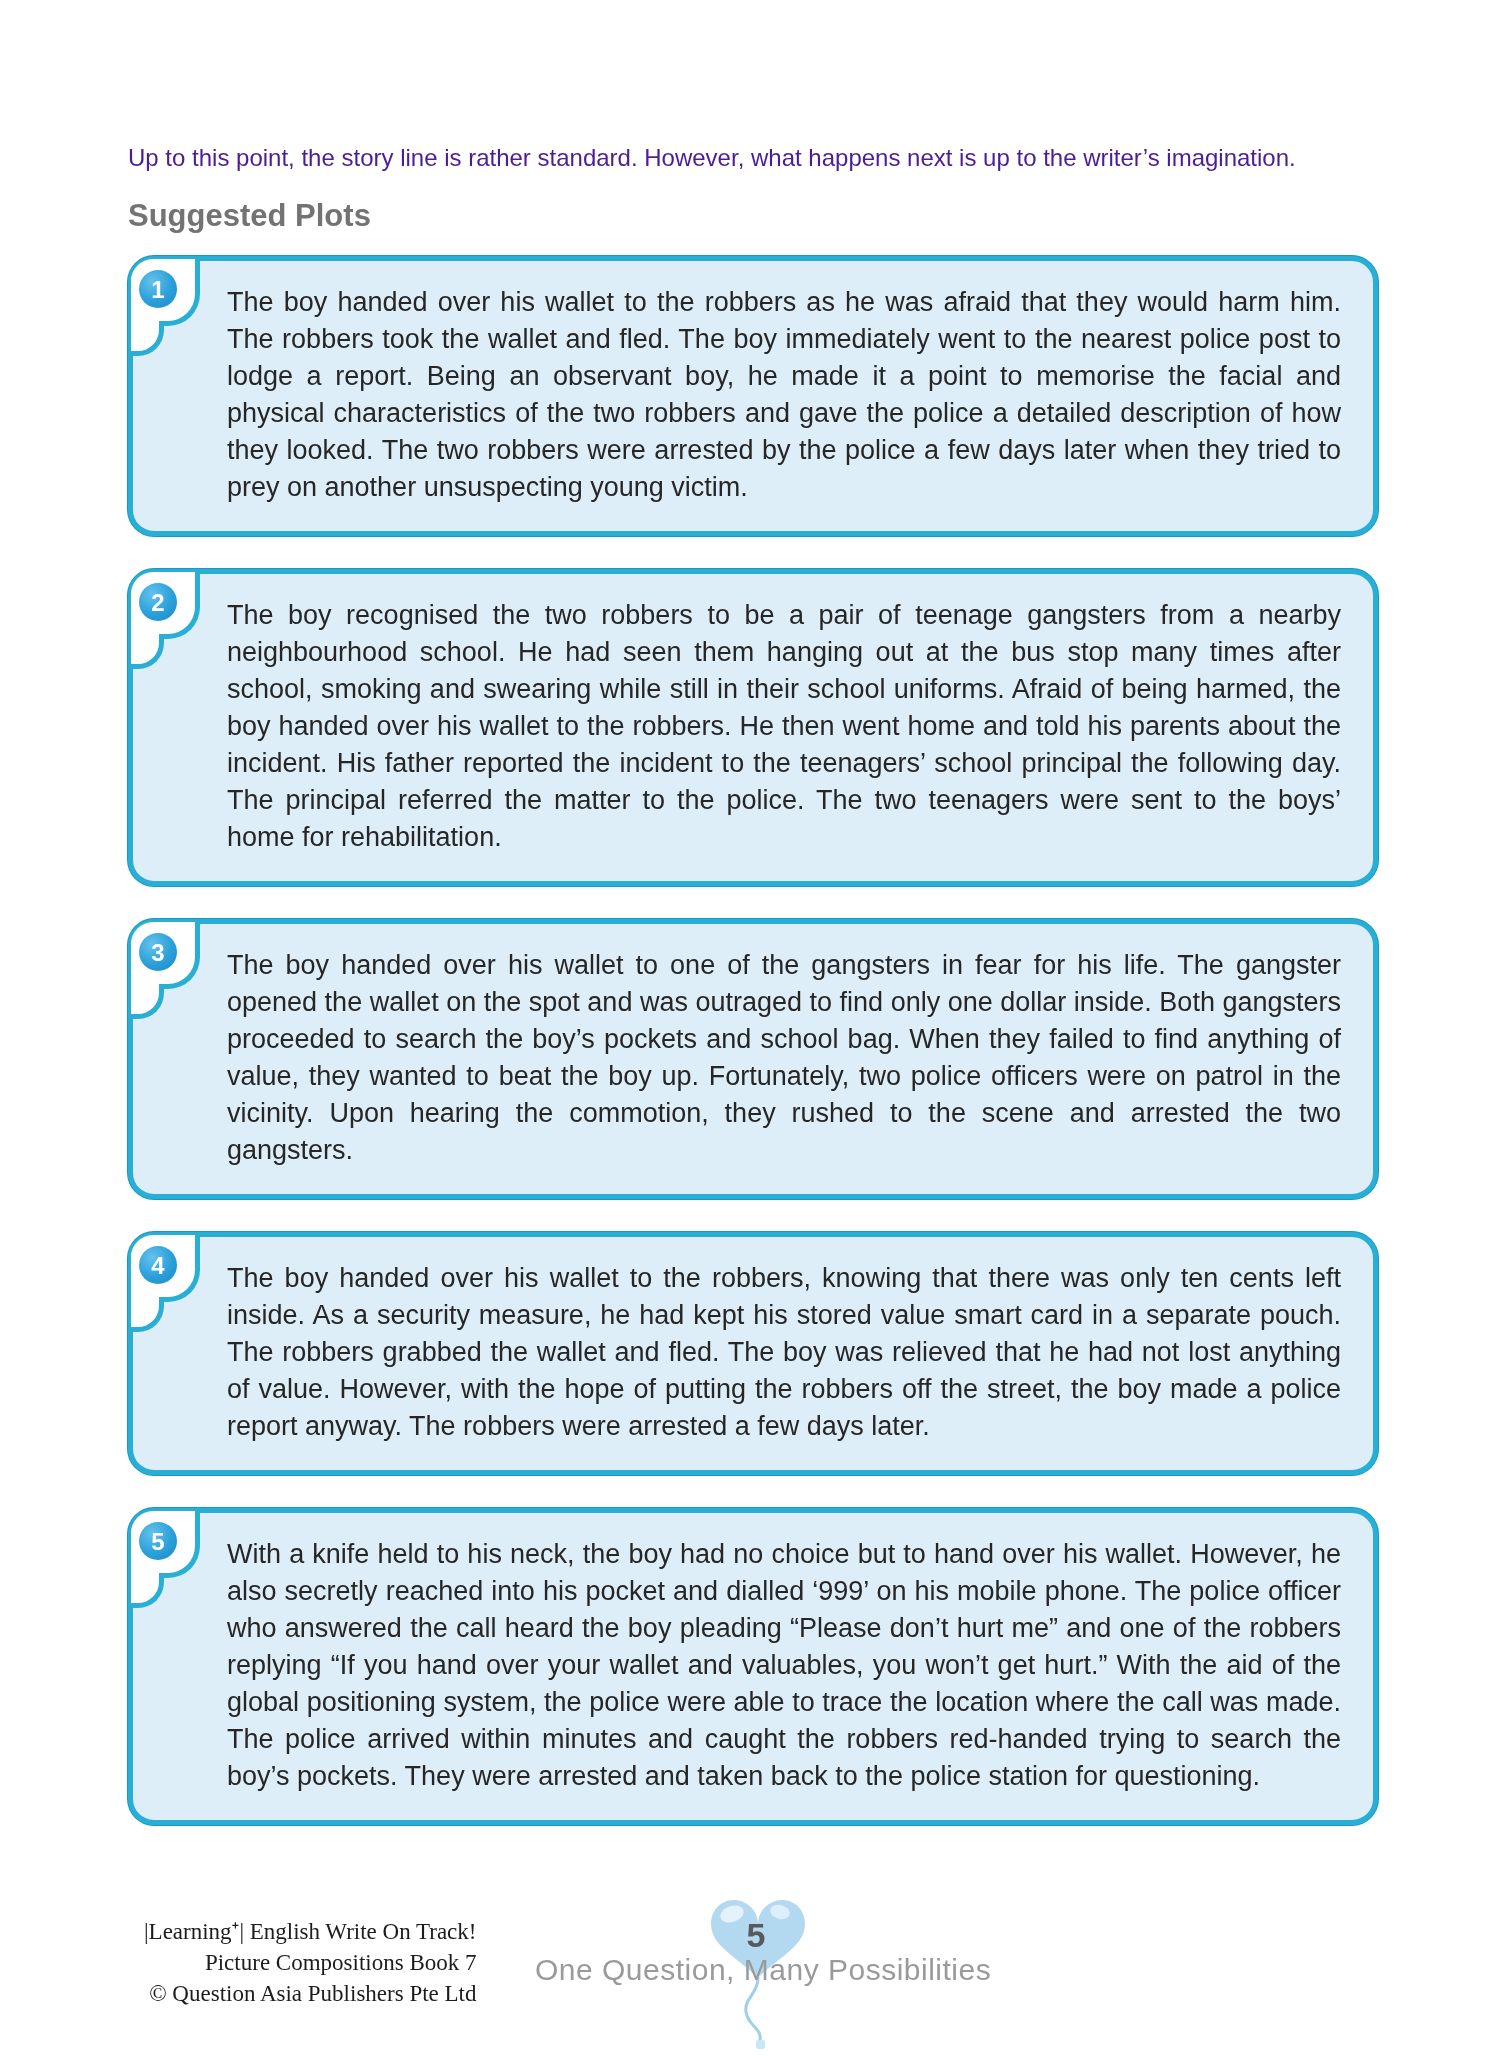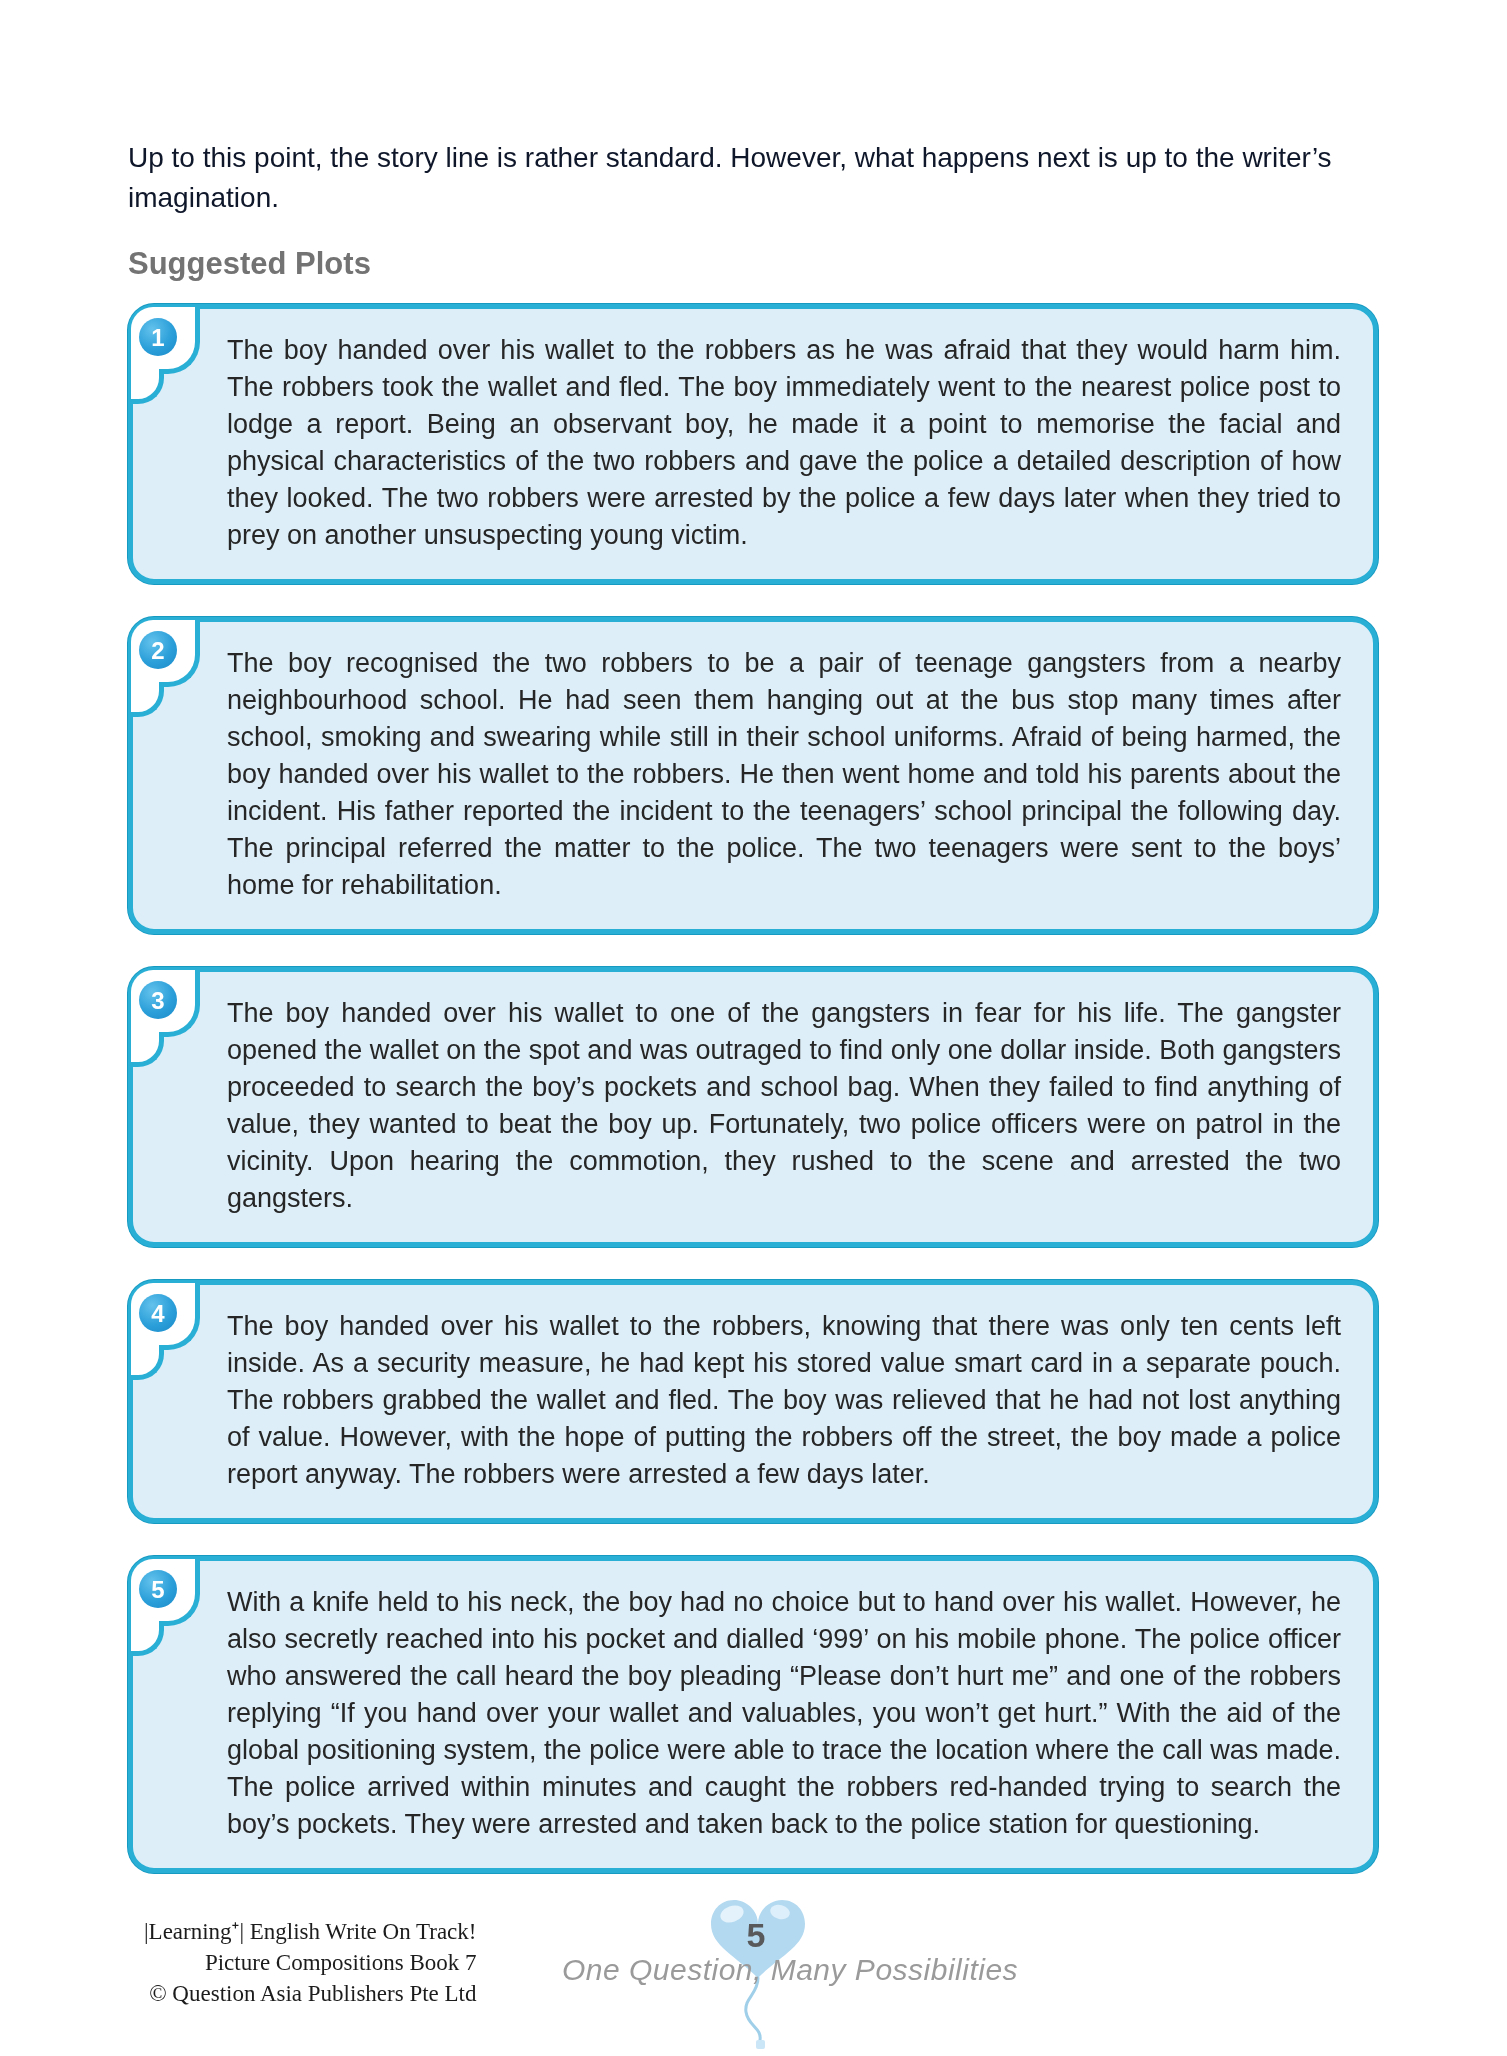--- a/index.html
+++ b/index.html
@@ -10,24 +10,24 @@
     font-family:"Liberation Sans", sans-serif;
     color:#262626;
     overflow:hidden;
   }
   .content{
     position:absolute;
     left:128px;top:138px;
     width:1250px;
   }
   .intro{
-    font-size:28px;
+    font-size:24px;
     line-height:40px;
-    color:#0f172a;
-    margin:0 0 28px 0;
+    color:#4c1d95;
+    margin:0 0 20px 0;
     max-width:1262px;
   }
   .heading{
     font-size:31px;
     font-weight:bold;
     color:#737373;
     margin:0 0 22px 0;
   }
   .plot-box{
     position:relative;
@@ -98,22 +98,20 @@
     text-align:center;
     font-size:34px;
     font-weight:bold;
     color:#58595b;
     z-index:3;
   }
   .tagline{
     position:absolute;
     left:535px;top:1953px;
     width:510px;
-    text-align:center;
-    font-style:italic;
     font-size:30px;
     color:#9a9a9a;
     z-index:2;
     letter-spacing:0.5px;
   }
 </style>
 </head>
 <body>
 
 <div id="page">

